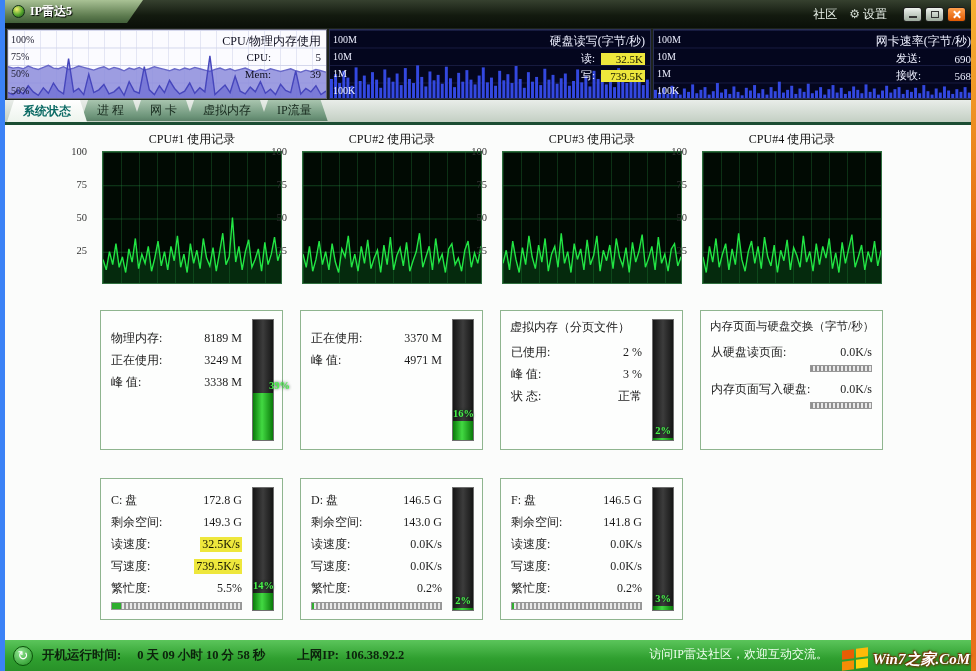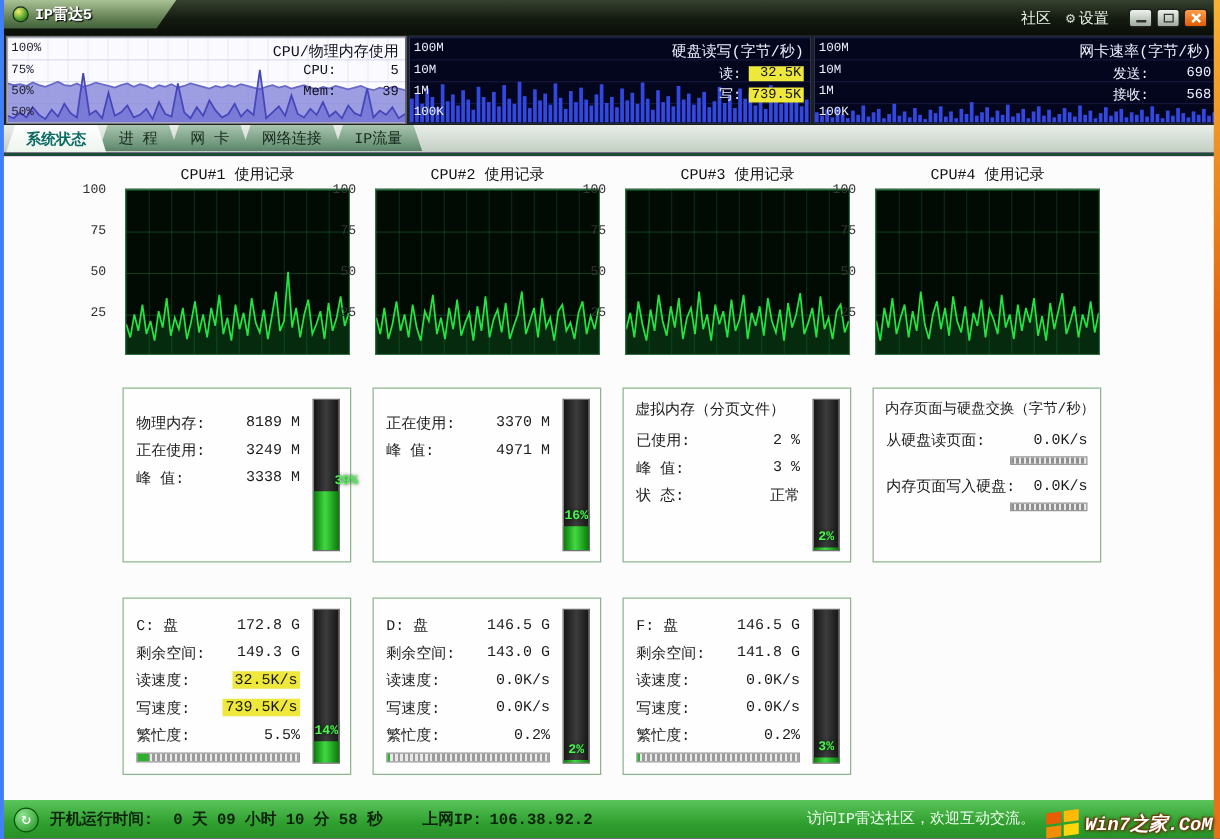--- a/index.html
+++ b/index.html
@@ -1,18 +1,18 @@
 <!DOCTYPE html>
 <html><head>
 <meta charset="utf-8">
 <style>
   html,body{margin:0;padding:0;background:#555;}
   *{box-sizing:border-box;}
-  .window{position:relative;width:976px;height:671px;overflow:hidden;background:#d946ef;
-          font-family:Liberation Mono, monospace;border-left:3px solid #3b82f6;}
+  .window{position:relative;width:976px;height:671px;overflow:hidden;background:#b91c1c;
+          font-family:Liberation Serif, serif;border-left:5px solid #3b82f6;}
   .right-border{position:absolute;top:0;right:0;bottom:0;width:5px;z-index:60;
                 background:linear-gradient(180deg,#f7b233,#e2640f 40%,#e8721a);}
 
   
   .titlebar{position:absolute;top:0;left:0;right:0;height:28px;
             background:linear-gradient(180deg,#36412f,#131a0f 55%,#0a0f08);}
   .logo-banner{position:absolute;left:0;top:0;width:138px;height:23px;display:flex;align-items:center;
                gap:5px;padding-left:7px;background:linear-gradient(180deg,#a9c295,#5c7a4e 70%,#42603a);
                clip-path:polygon(0 0,100% 0,calc(100% - 16px) 100%,0 100%);}
   .app-icon{width:13px;height:13px;border-radius:50%;border:1px solid #14301a;
@@ -374,21 +374,21 @@
         <span class="stat-value">568</span>
       </div>
     </div>
   </div>
 
   <div class="tabstrip">
     <div class="tabs">
       <div class="tab active">系统状态</div>
       <div class="tab">进 程</div>
       <div class="tab">网 卡</div>
-      <div class="tab">网络连接</div>
+      <div class="tab">虚拟内存</div>
       <div class="tab">IP流量</div>
     </div>
   </div>
   <div class="tab-underline"></div>
 
   <div class="content">
 
     <div class="cpu-group" style="left:73px">
       <div class="cpu-title">CPU#1 使用记录</div>
       <div class="cpu-axis">

